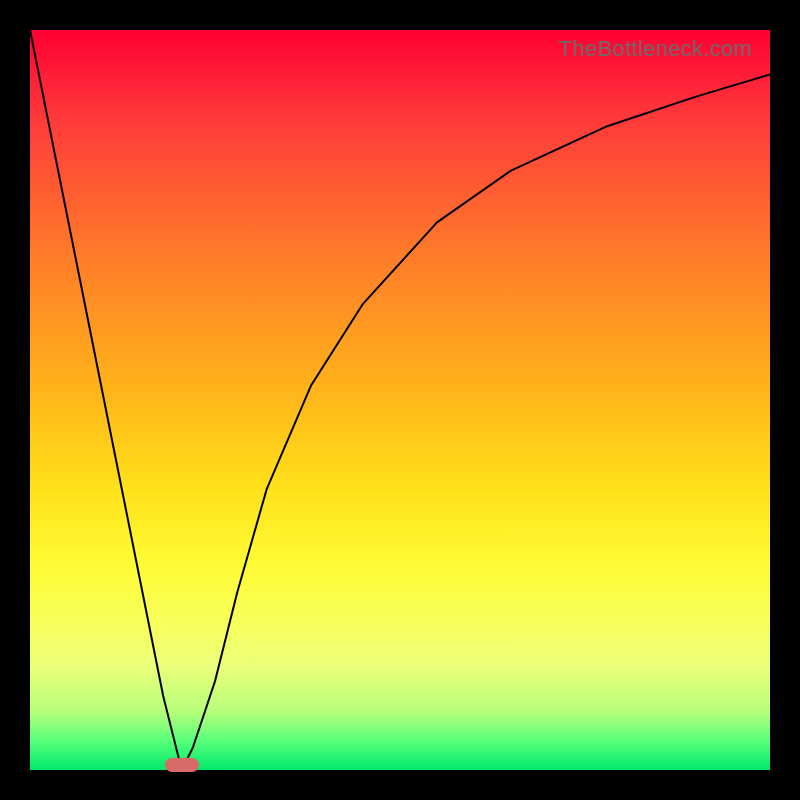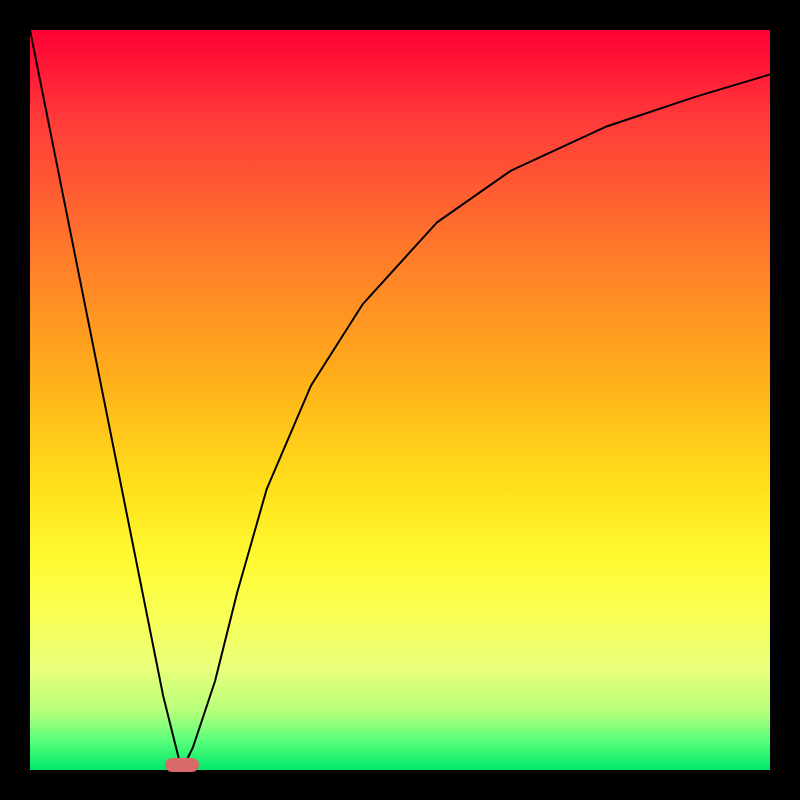--- a/index.html
+++ b/index.html
@@ -60,20 +60,21 @@
     background: #d96a6a;
     border-radius: 7px;
   }
 </style>
 </head>
 <body>
 
 <div class="outer">
   <div class="plot">
 
+    <div class="watermark">TheBottleneck.com</div>
 
     <svg class="curve" viewBox="0 0 100 100" preserveAspectRatio="none">
       <path id="curve-path" fill="none" stroke="#000" stroke-width="2" stroke-linecap="round" stroke-linejoin="round" vector-effect="non-scaling-stroke" d="M0.000 0.000 L5.000 25.000 L10.000 50.000 L15.000 75.000 L18.000 90.000 L20.000 98.000 L20.500 100.000 L22.000 97.000 L25.000 88.000 L28.000 76.000 L32.000 62.000 L38.000 48.000 L45.000 37.000 L55.000 26.000 L65.000 19.000 L78.000 13.000 L90.000 9.000 L100.000 6.000"></path>
     </svg>
 
     <div class="marker" id="opt-marker" style="left: 134.7px; top: 728px; background: rgb(217, 106, 106);"></div>
   </div>
 </div>
 
 </body></html>

